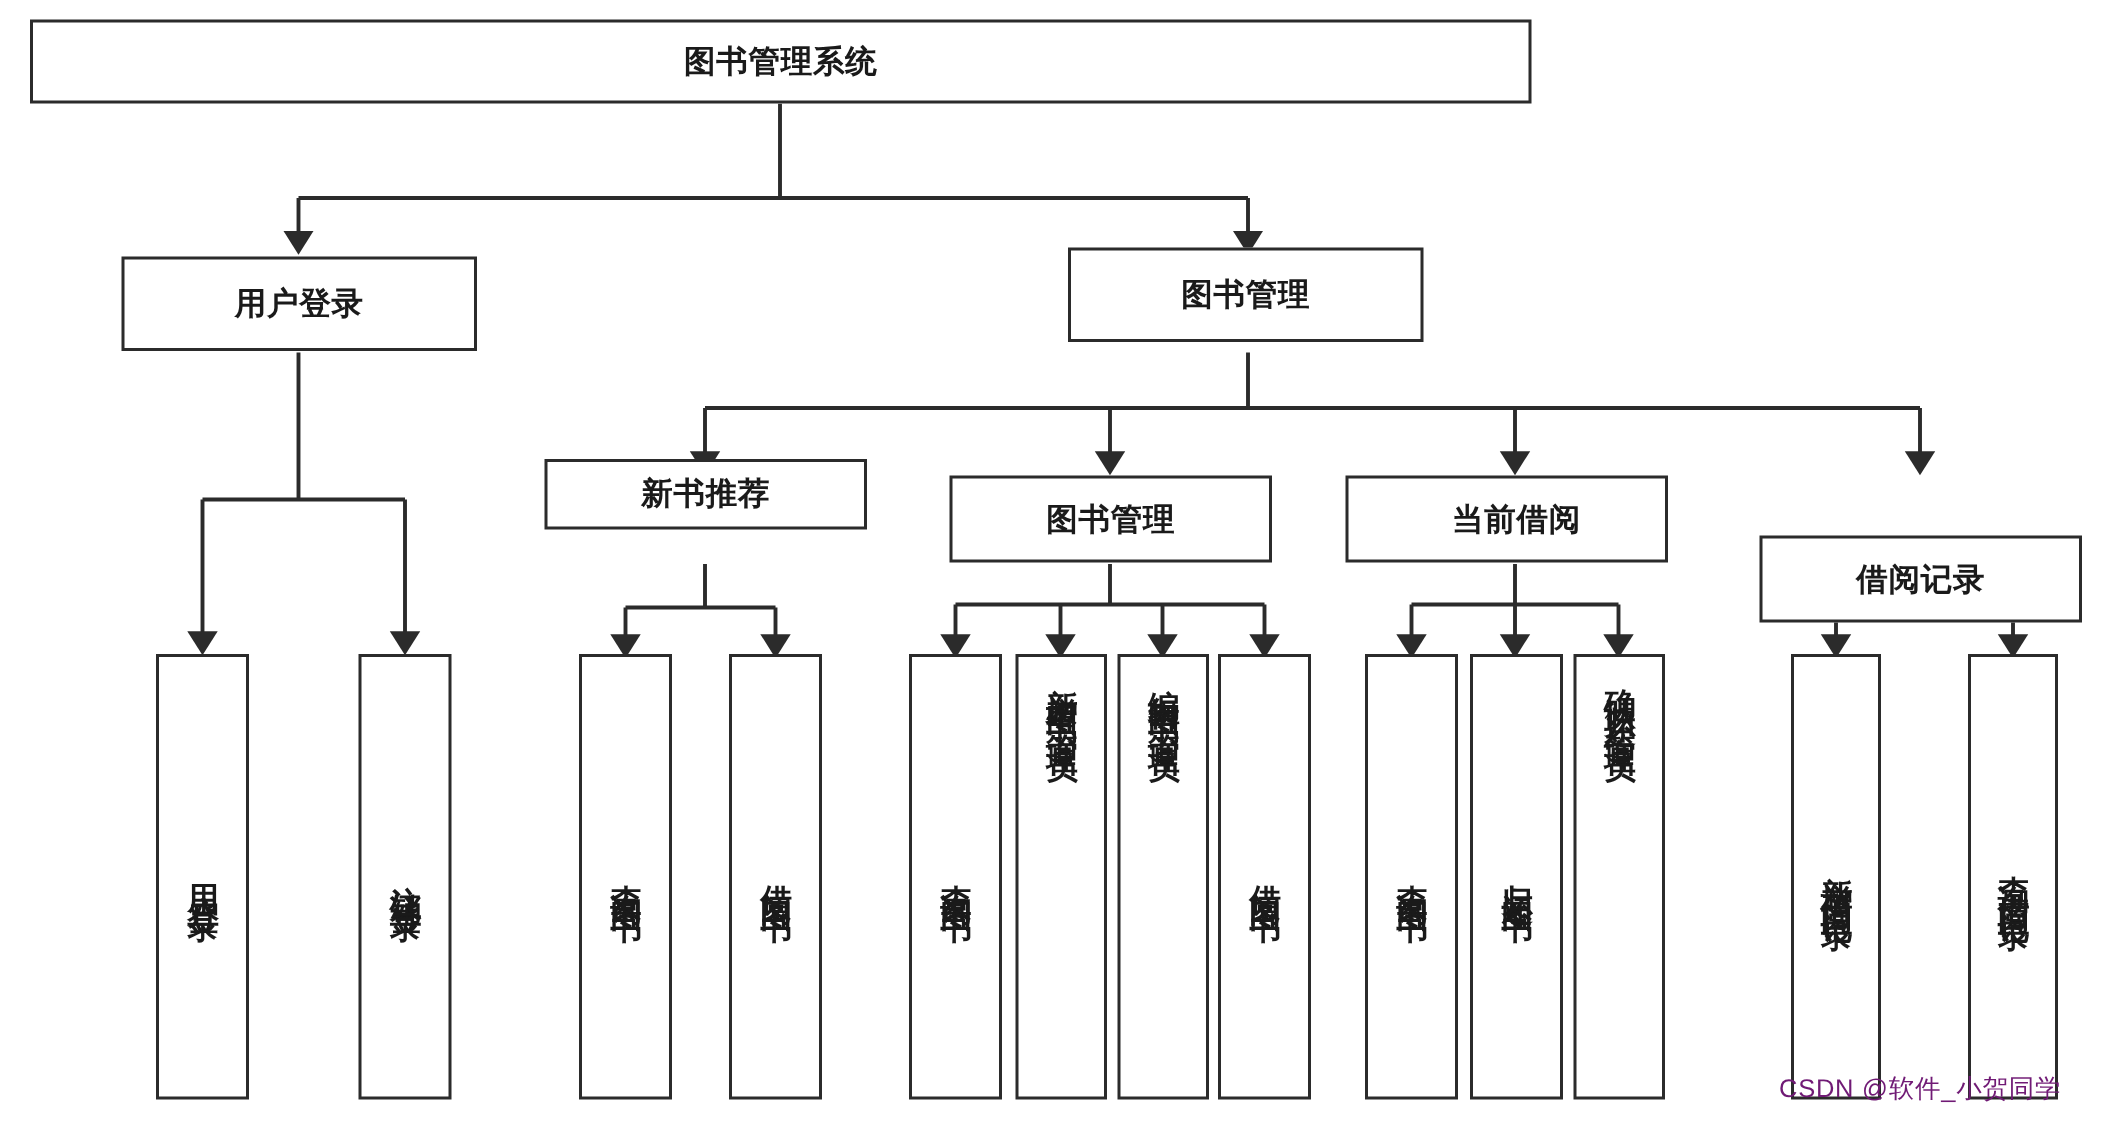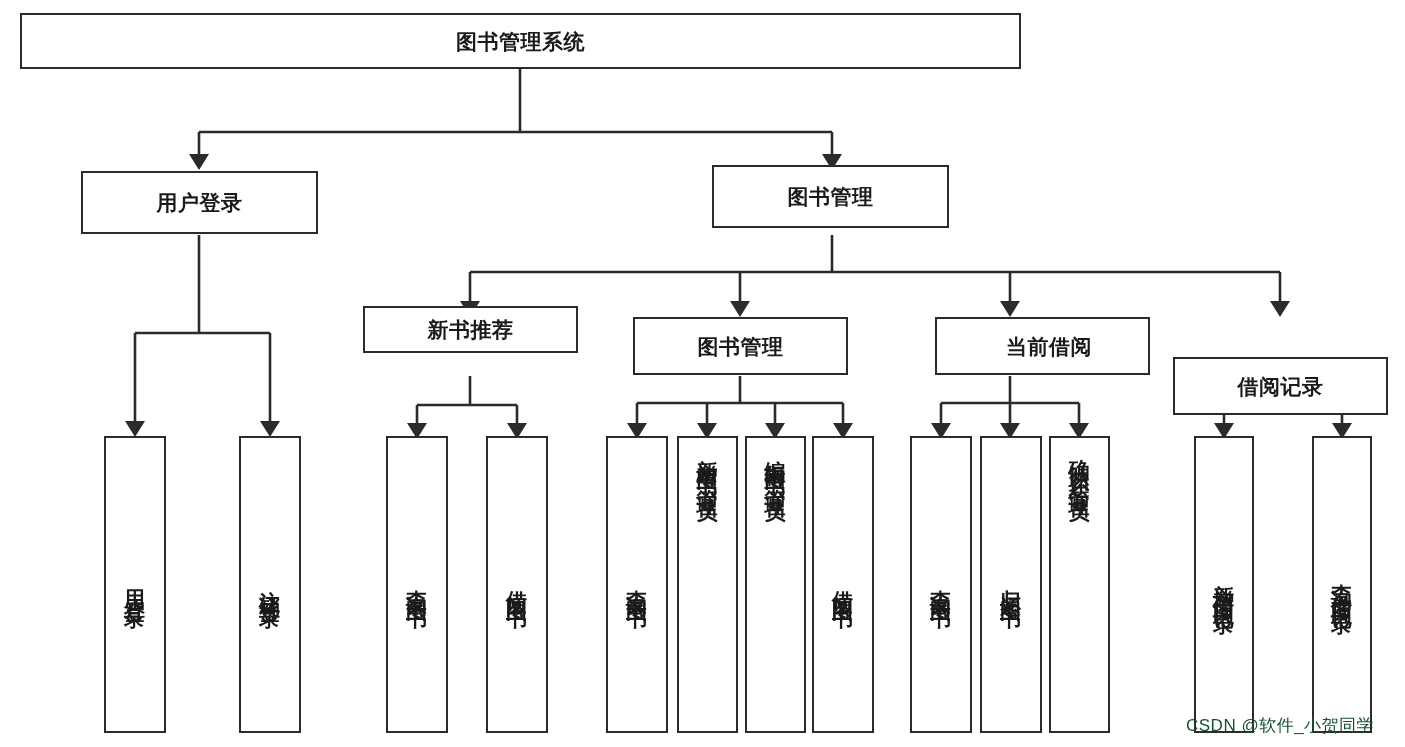--- a/index.html
+++ b/index.html
@@ -67,21 +67,21 @@
     font-size: 21px;
     line-height: 1.0;
     letter-spacing: 6px;
     white-space: nowrap;
   }
   #watermark {
     position: absolute;
     left: 1186px;
     top: 714px;
     font-size: 17px;
-    color: #14532d;
+    color: #701a75;
     white-space: nowrap;
     letter-spacing: 0.5px;
     pointer-events: none;
   }
 </style>
 </head>
 <body>
 
 <div id="diagram-root">
 
@@ -148,21 +148,21 @@
   </div>
 
   <div class="node horiz" style="left:363px; top:306px; width:215px; height:47px;">
     <span class="node-label">新书推荐</span>
   </div>
 
   <div class="node horiz" style="left:633px; top:317px; width:215px; height:58px;">
     <span class="node-label">图书管理</span>
   </div>
 
-  <div class="node horiz" style="left:935px; top:317px; width:215px; height:58px;padding-left:13px;">
+  <div class="node horiz" style="left:897px; top:317px; width:215px; height:58px;padding-left:13px;">
     <span class="node-label">当前借阅</span>
   </div>
 
   <div class="node horiz" style="left:1173px; top:317px; width:215px; height:58px;margin-top:40px;">
     <span class="node-label">借阅记录</span>
   </div>
 
   <div class="node vert centered" style="left:104px; top:436px; width:62px; height:297px;">
     <span class="node-label">用户登录</span>
   </div>

